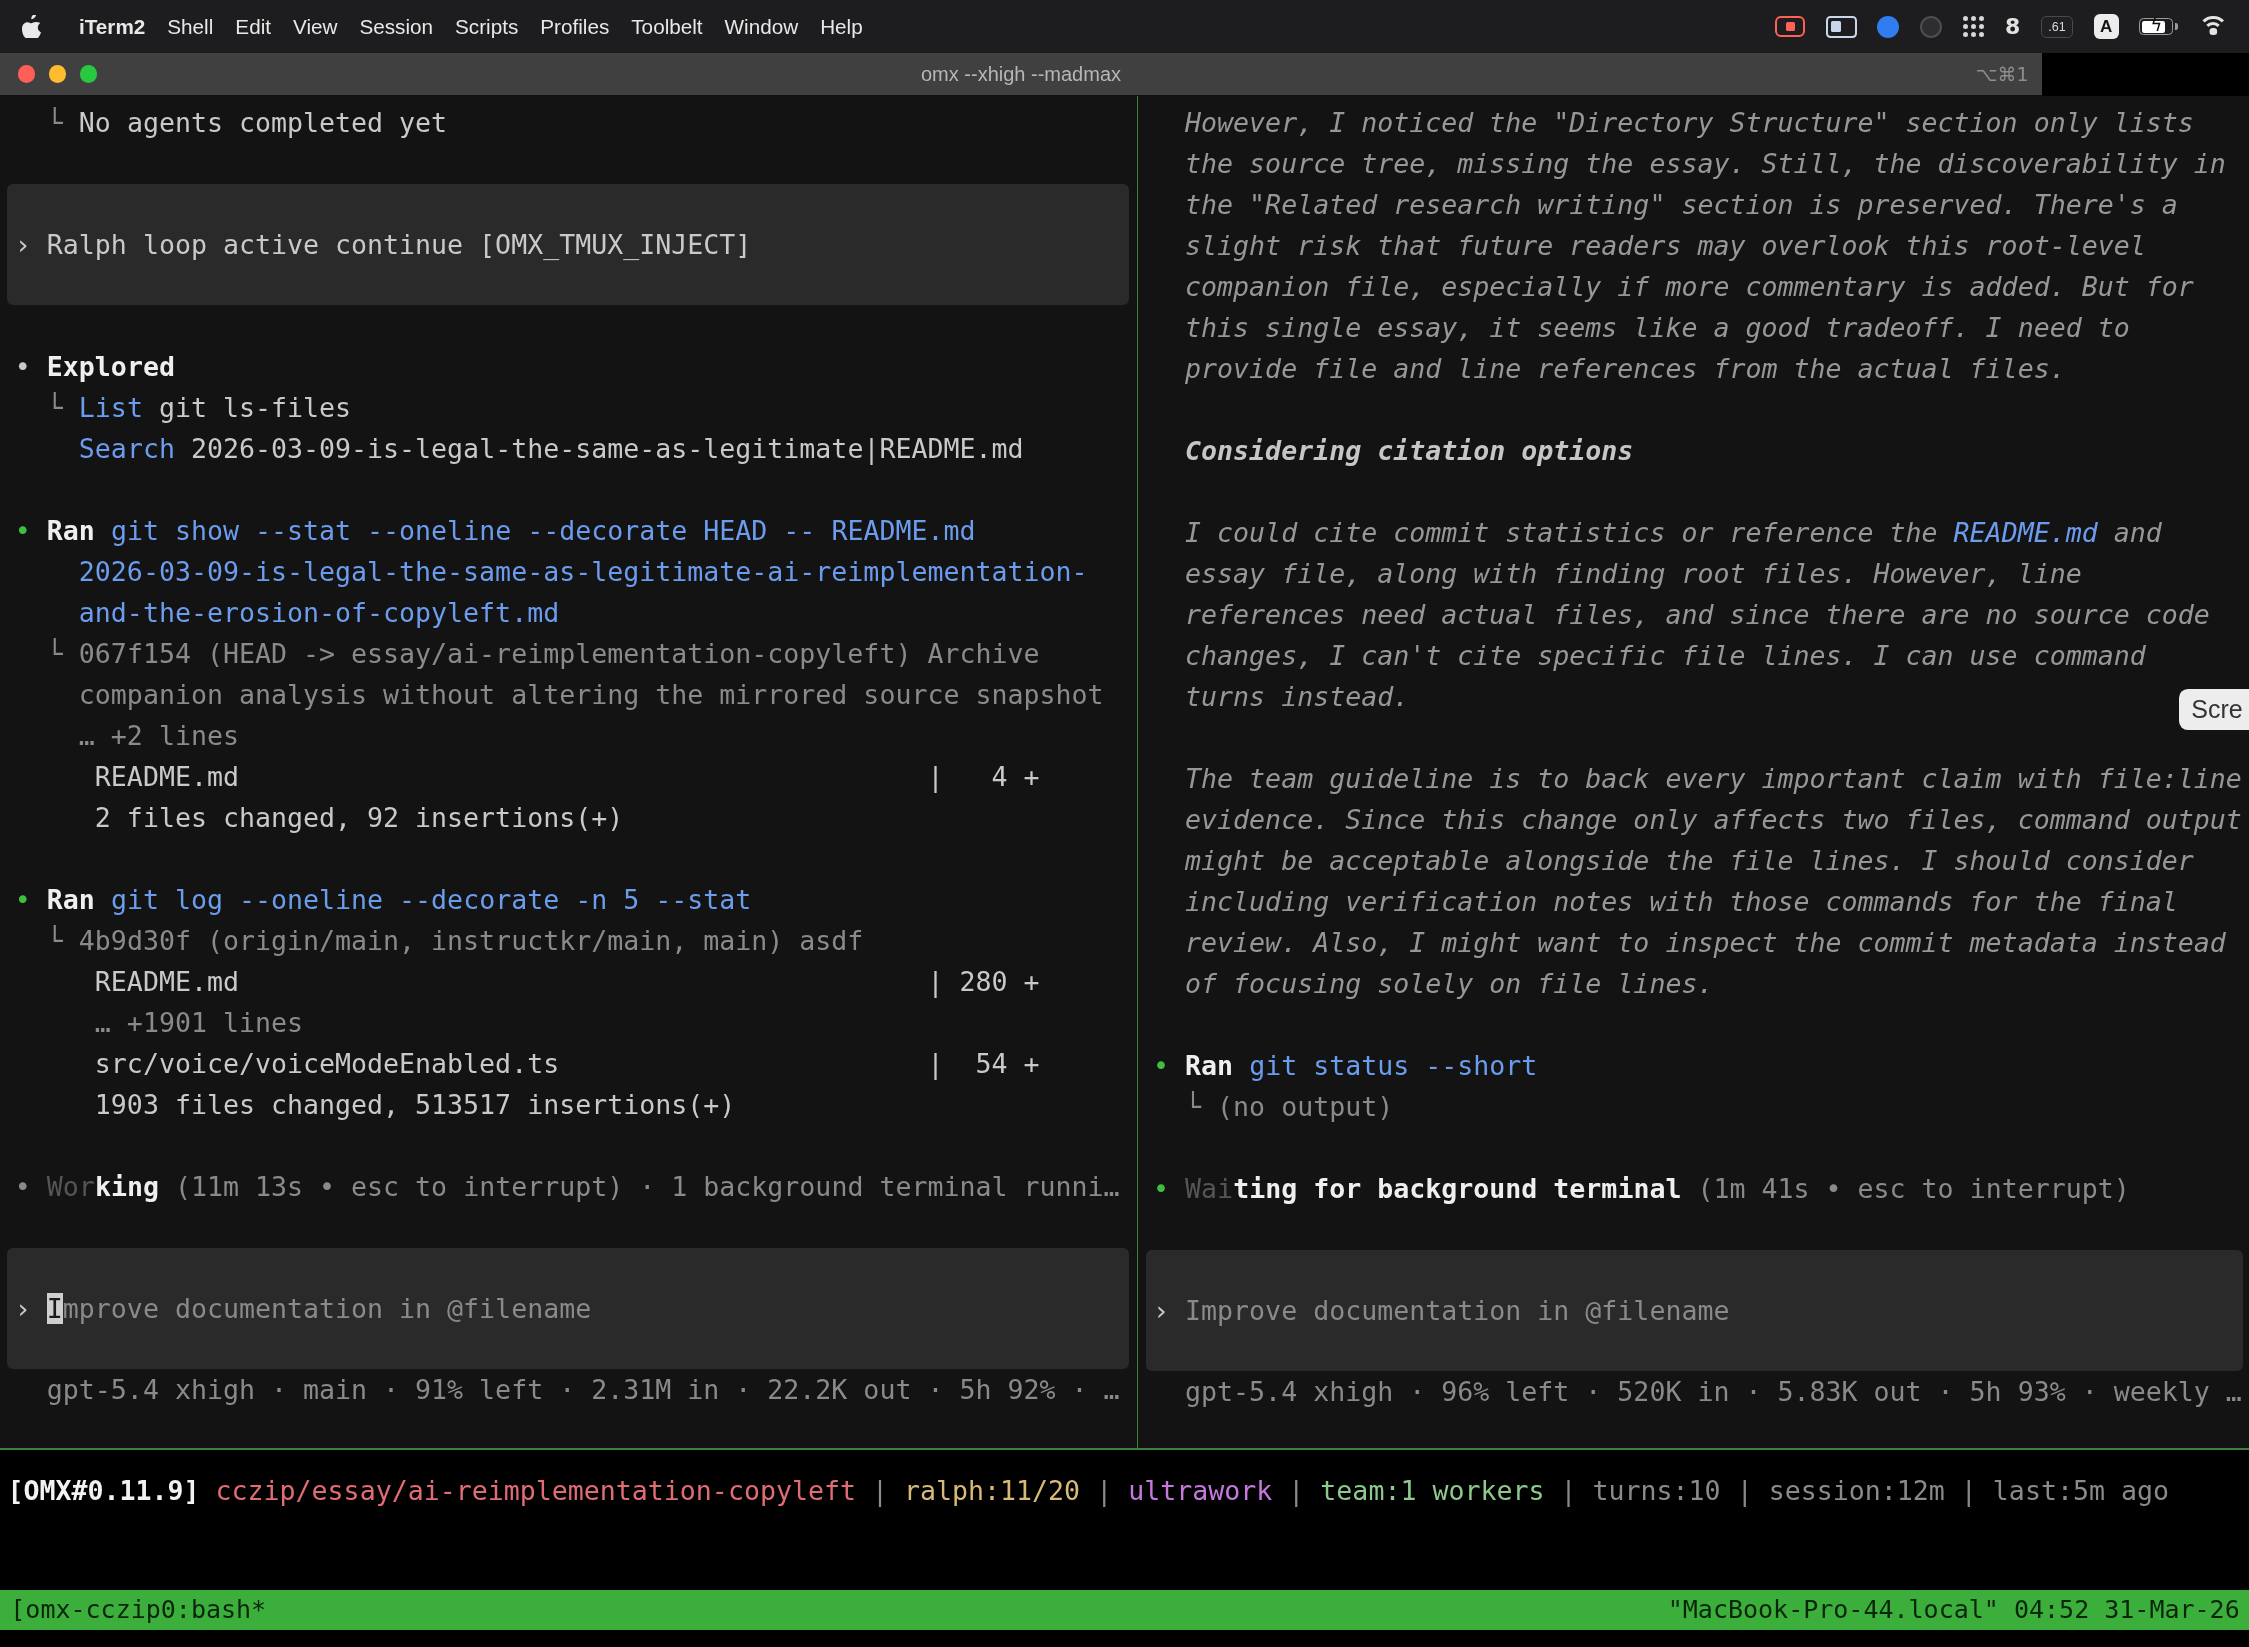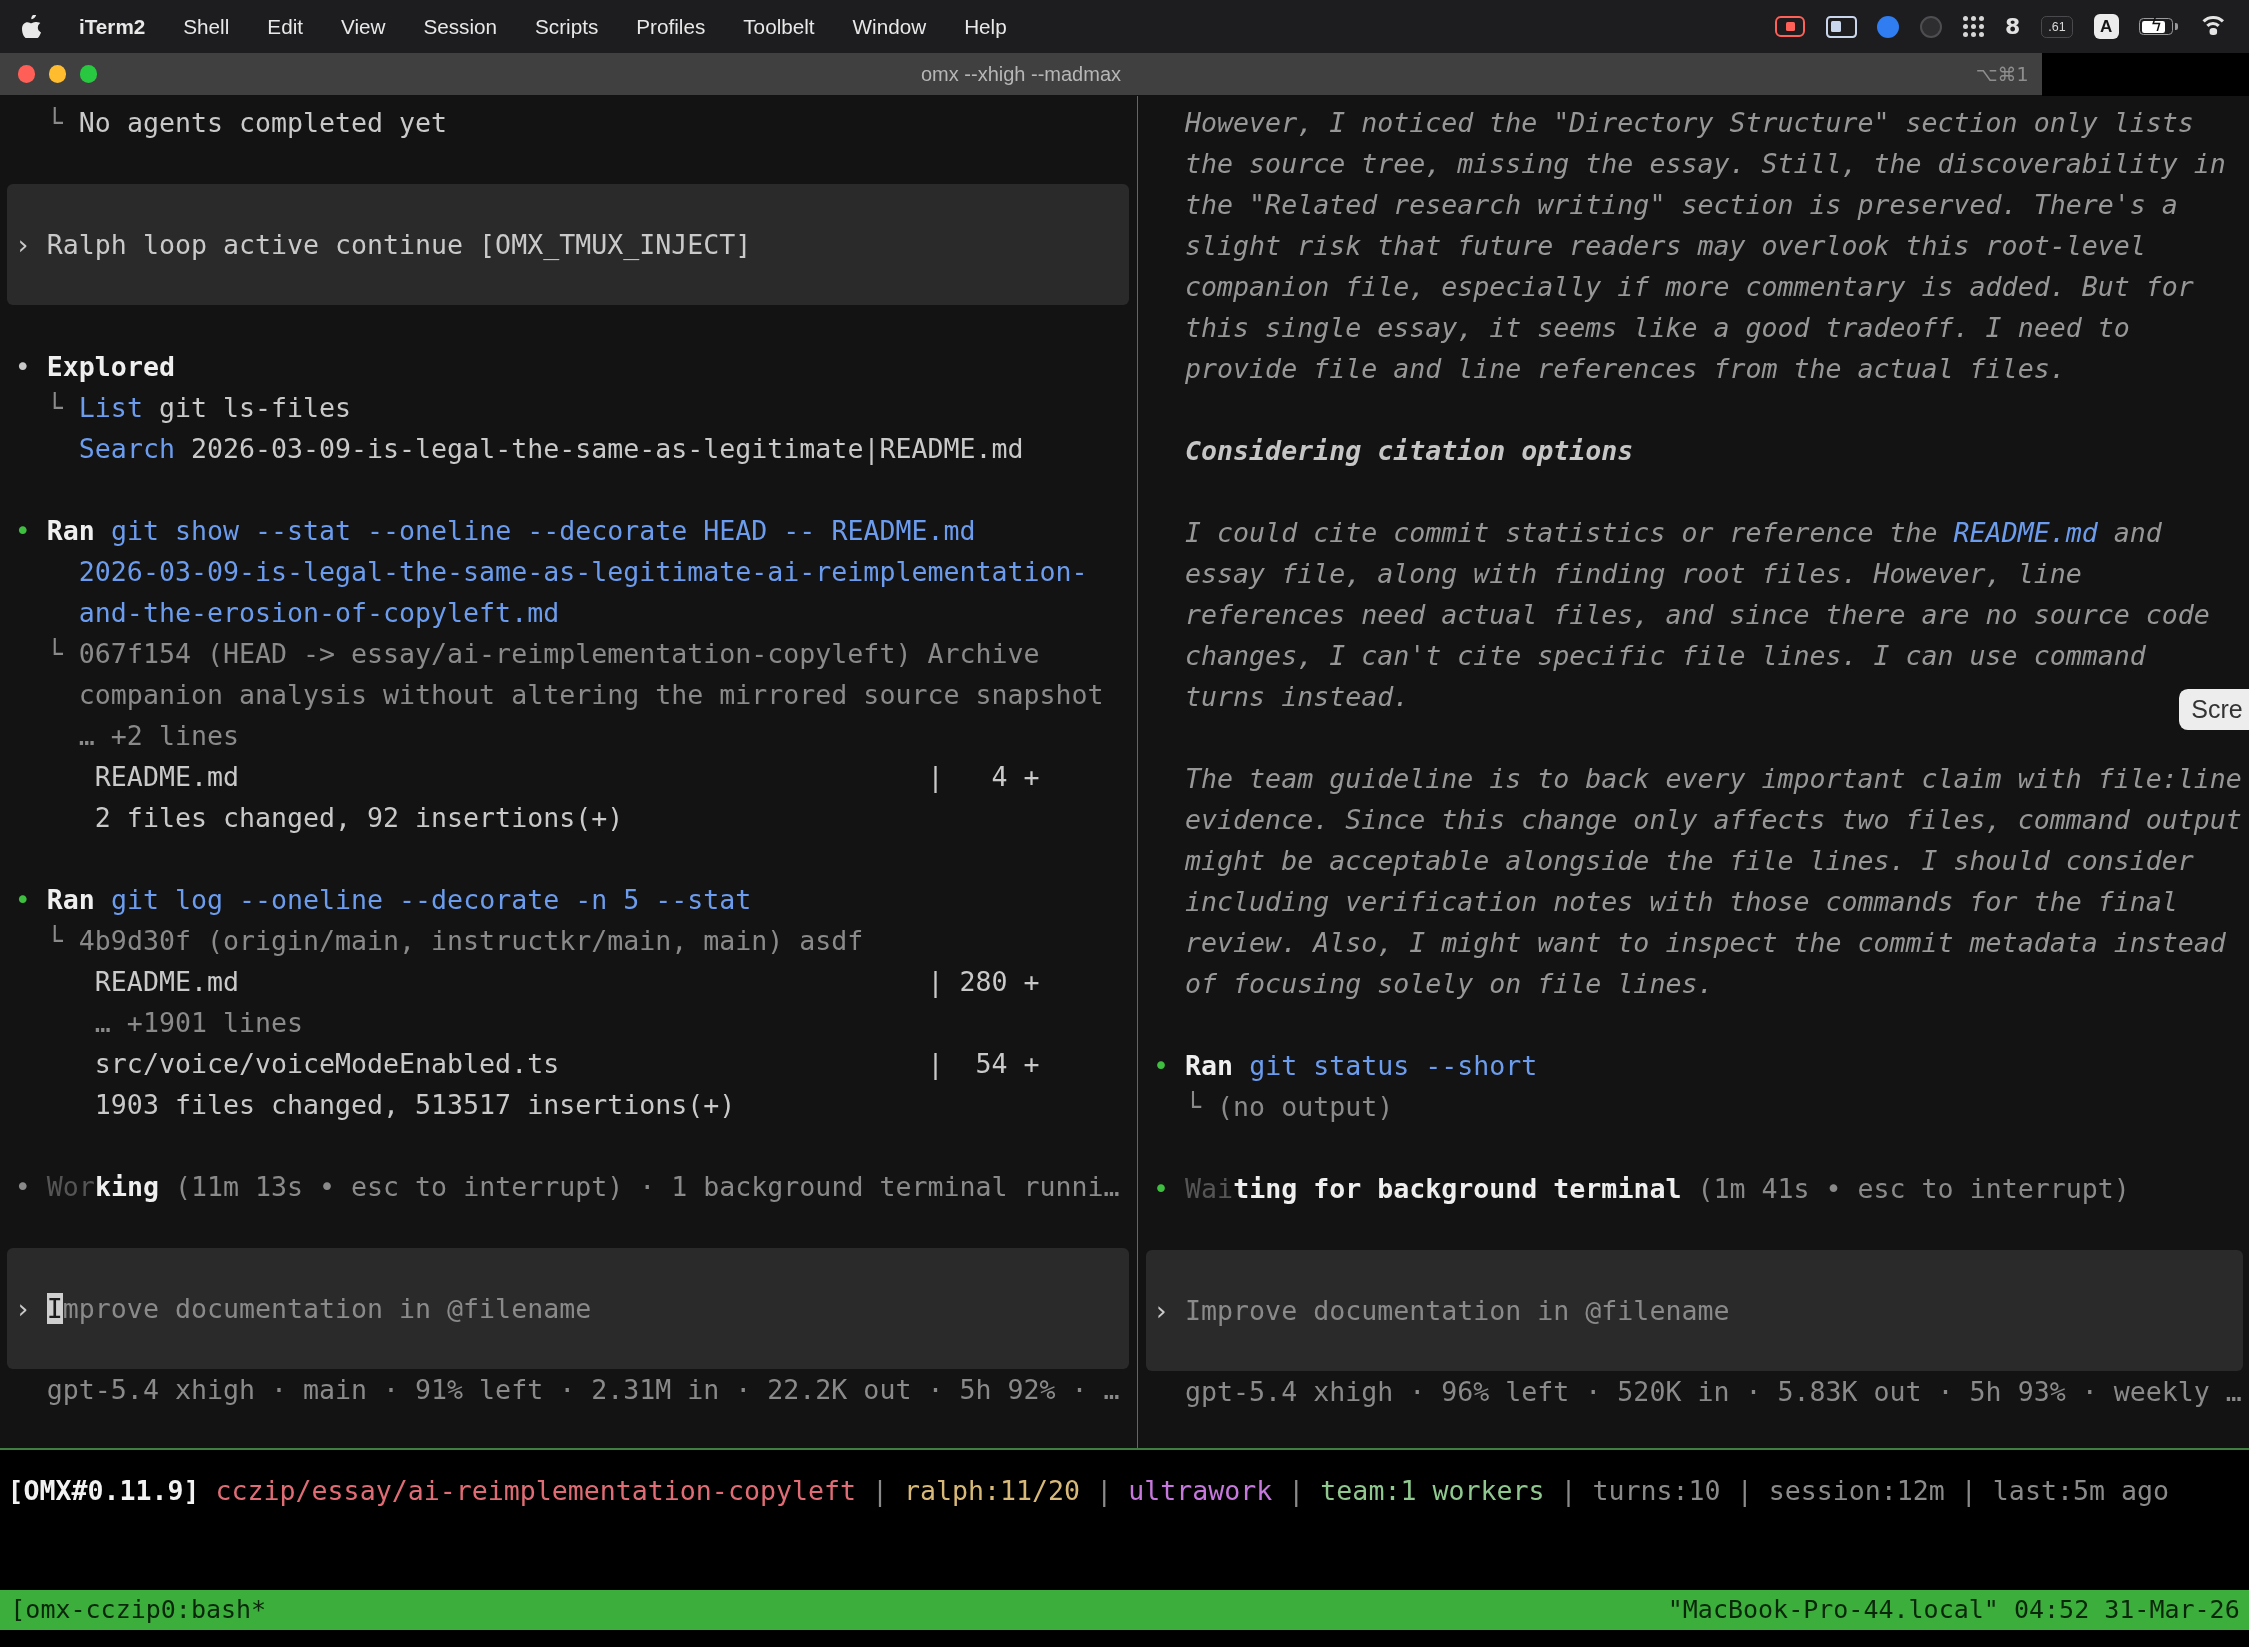--- a/index.html
+++ b/index.html
@@ -81,21 +81,21 @@
 
 <div class="screen">
 
   <header class="menubar">
     <div class="menu-left">
       <span class="mi">
         <svg width="19" height="23.6" viewBox="0 0 814 1000">
             <path fill="#e9e9e9" d="M788 341c-6 4-110 62-110 194 0 153 134 207 138 208-1 3-21 74-71 146-44 63-91 127-162 127-70 0-88-41-169-41-79 0-107 42-171 42-71 0-121-59-167-125C23 809 0 690 0 577c0-181 118-277 234-277 68 0 125 45 168 45 41 0 105-48 183-48 30 0 136 3 203 44zM554 96c32-38 55-91 55-144 0-7-1-15-2-21-52 2-114 35-151 78-30 34-58 87-58 141 0 8 1 16 2 20 3 1 9 2 15 2 47 0 106-31 139-76z"></path>
           </svg>
       </span>
-      <span id="menu-items" style="display:flex;gap:38px;">
+      <span id="menu-items" style="display:flex;gap:22px;">
           <span class="menu-item app-name">iTerm2</span>
           <span class="menu-item">Shell</span>
           <span class="menu-item">Edit</span>
           <span class="menu-item">View</span>
           <span class="menu-item">Session</span>
           <span class="menu-item">Scripts</span>
           <span class="menu-item">Profiles</span>
           <span class="menu-item">Toolbelt</span>
           <span class="menu-item">Window</span>
           <span class="menu-item">Help</span>

